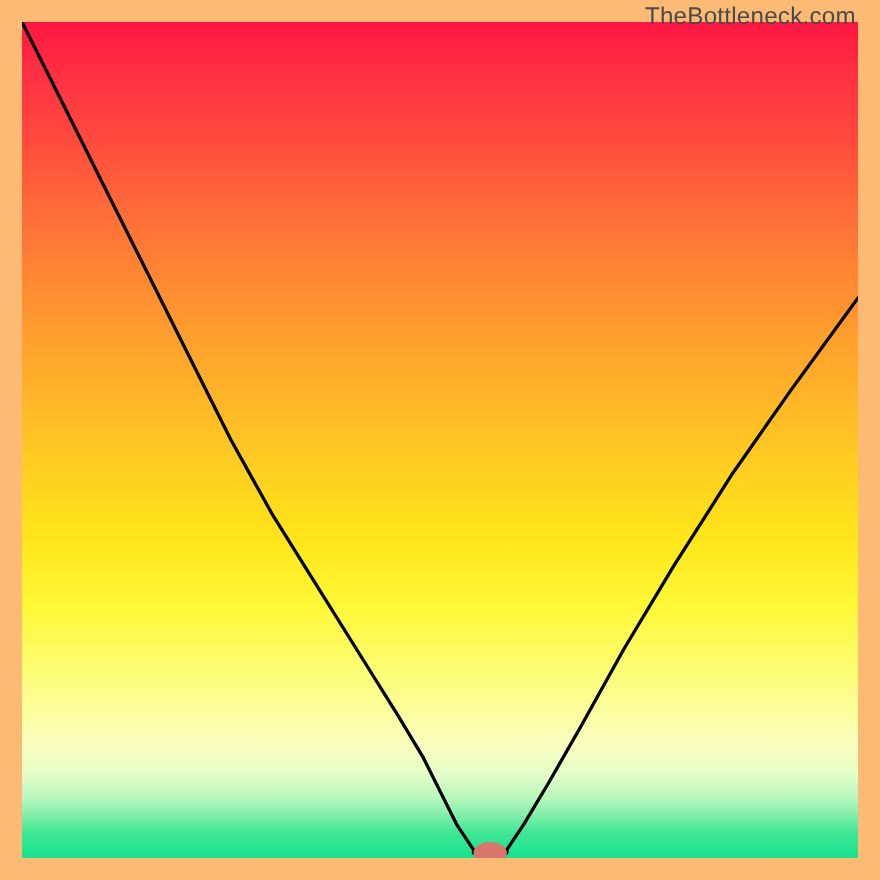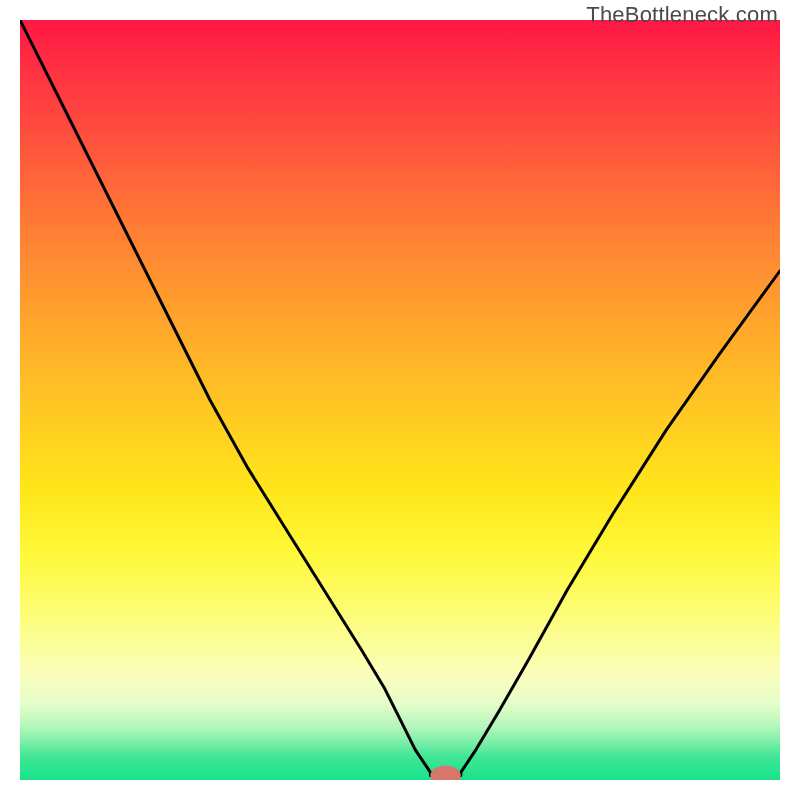--- a/index.html
+++ b/index.html
@@ -8,21 +8,21 @@
     width: 800px;
     height: 800px;
     background: #000;
     overflow: hidden;
     font-family: Arial, Helvetica, sans-serif;
   }
   .frame {
     position: relative;
     width: 800px;
     height: 800px;
-    background: #ffffff;
+    background: #fdba74;
   }
   .plot-area {
     position: absolute;
     left: 20px;
     top: 20px;
     width: 760px;
     height: 760px;
     background: linear-gradient(to bottom,
       #ff1744 0%,
       #ff2f42 6%,

